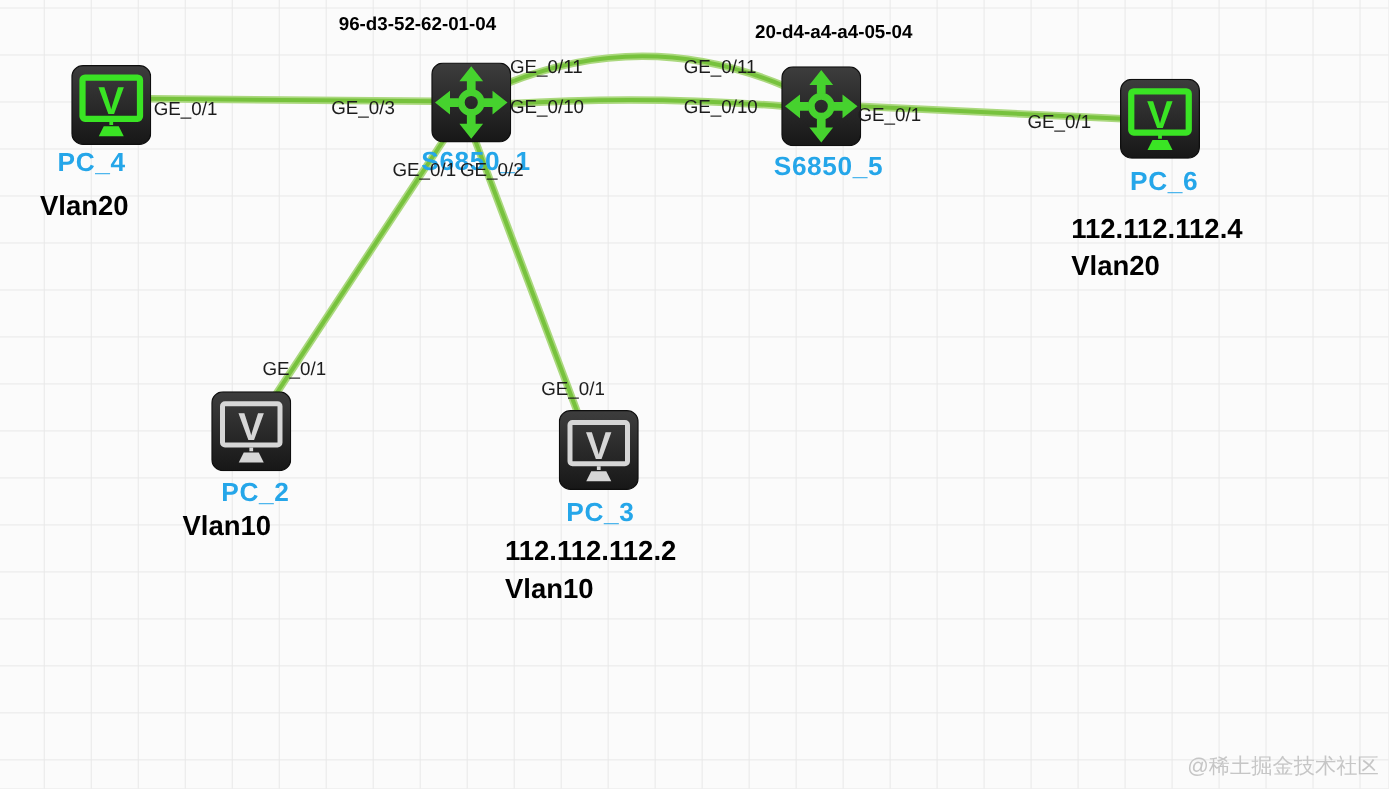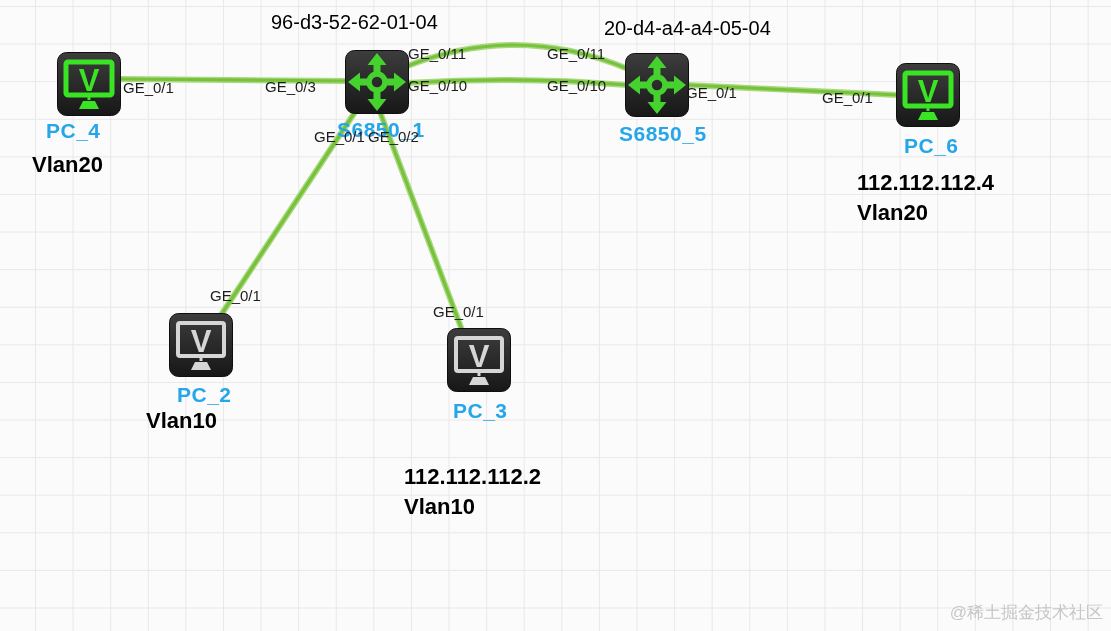--- a/index.html
+++ b/index.html
@@ -33,21 +33,21 @@
   .port-label{
     position:absolute; z-index:3; color:var(--port-text,#1c1c1c);
     font-size:15px; white-space:nowrap;
   }
   .annot{
     position:absolute; z-index:2; color:var(--text-black,#000);
     font-size:22px; font-weight:bold; line-height:30px; white-space:nowrap;
   }
   .mac-title{
     position:absolute; z-index:2; color:var(--text-black,#000);
-    font-size:20px; font-weight:normal; white-space:nowrap;
+    font-size:15px; font-weight:bold; white-space:nowrap;
   }
   #watermark{
     position:absolute; z-index:4; right:8px; bottom:7px;
     color:var(--watermark-gray,#c6c6c6); font-size:17px; white-space:nowrap;
   }
 </style>
 </head>
 <body>
 
 <div id="canvas">
@@ -148,21 +148,21 @@
   <div class="node pc-gray" style="left:447px;top:328px">
     <svg width="64" height="64" viewBox="0 0 64 64">
       <rect class="dev-bg" x="0.5" y="0.5" width="63" height="63" rx="9"></rect>
       <rect class="mon-stroke" x="9" y="10" width="46" height="33" rx="2" fill="none" stroke-width="4"></rect>
       <text class="mon-v mon-fill" x="32" y="39" text-anchor="middle">V</text>
       <rect class="mon-fill" x="30.5" y="45" width="3" height="3"></rect>
       <path class="mon-fill" d="M26,49 h12 l4,8 h-20 z"></path>
     </svg>
   </div>
   <div class="node-name" style="left:453px;top:399px">PC_3</div>
-  <div class="annot" style="left:404px;top:462px">
+  <div class="annot" style="left:404px;top:426px">
     <div>112.112.112.2</div>
     <div>Vlan10</div>
   </div>
 
   <div class="mac-title" style="left:271px;top:11px">96-d3-52-62-01-04</div>
   <div class="mac-title" style="left:604px;top:17px">20-d4-a4-a4-05-04</div>
 
   <span class="port-label" style="left:123px;top:79px">GE_0/1</span>
   <span class="port-label" style="left:265px;top:78px">GE_0/3</span>
   <span class="port-label" style="left:408px;top:45px">GE_0/11</span>

